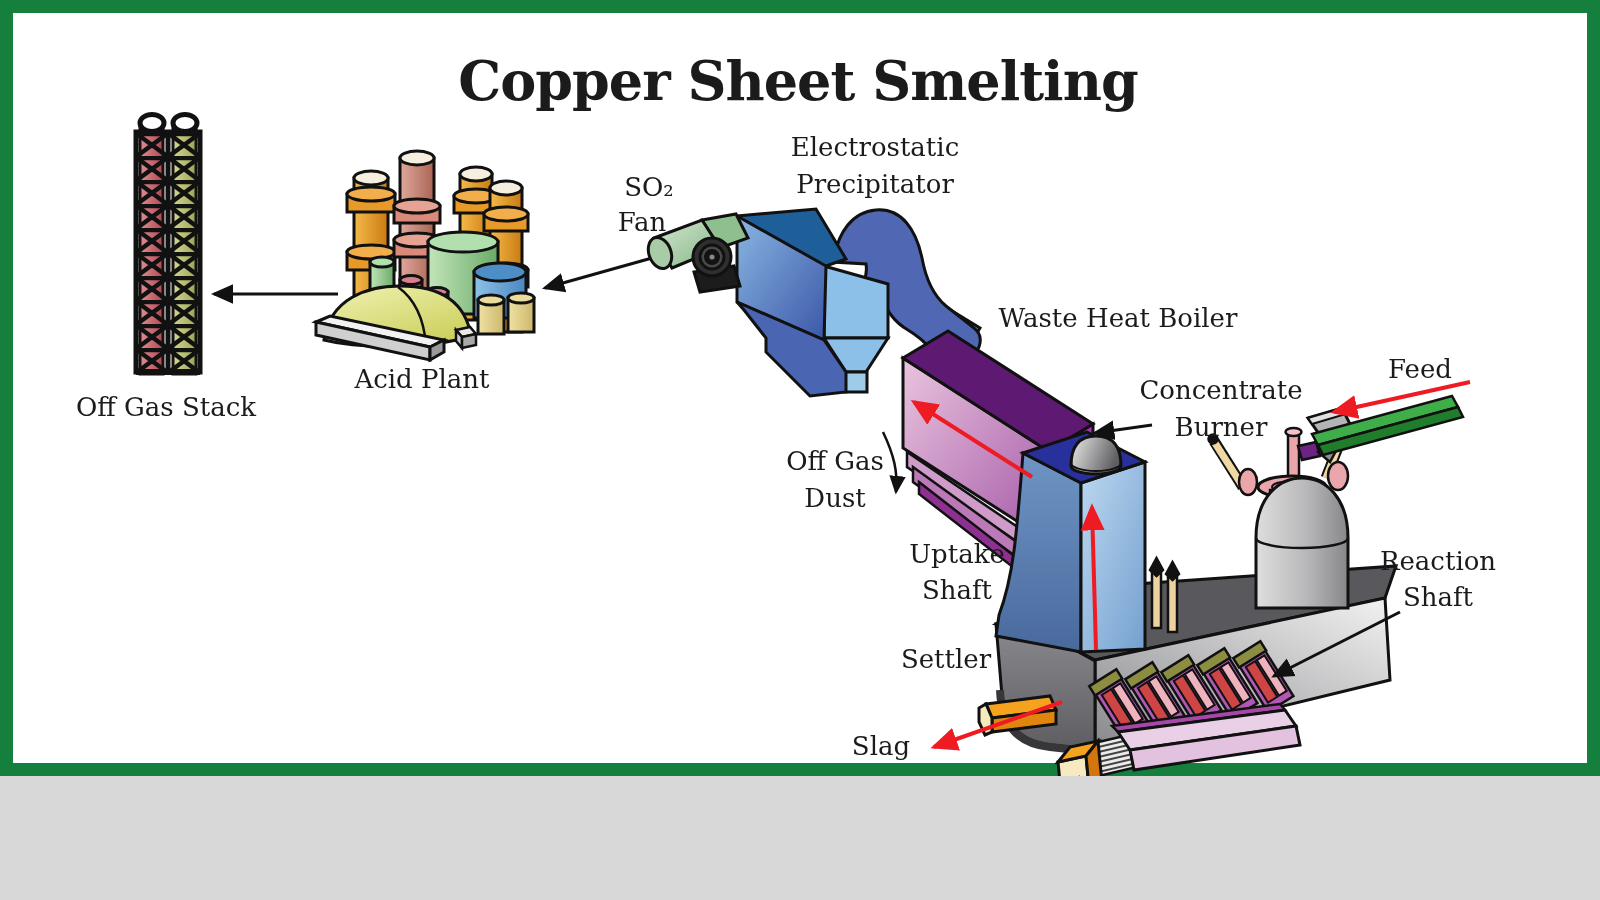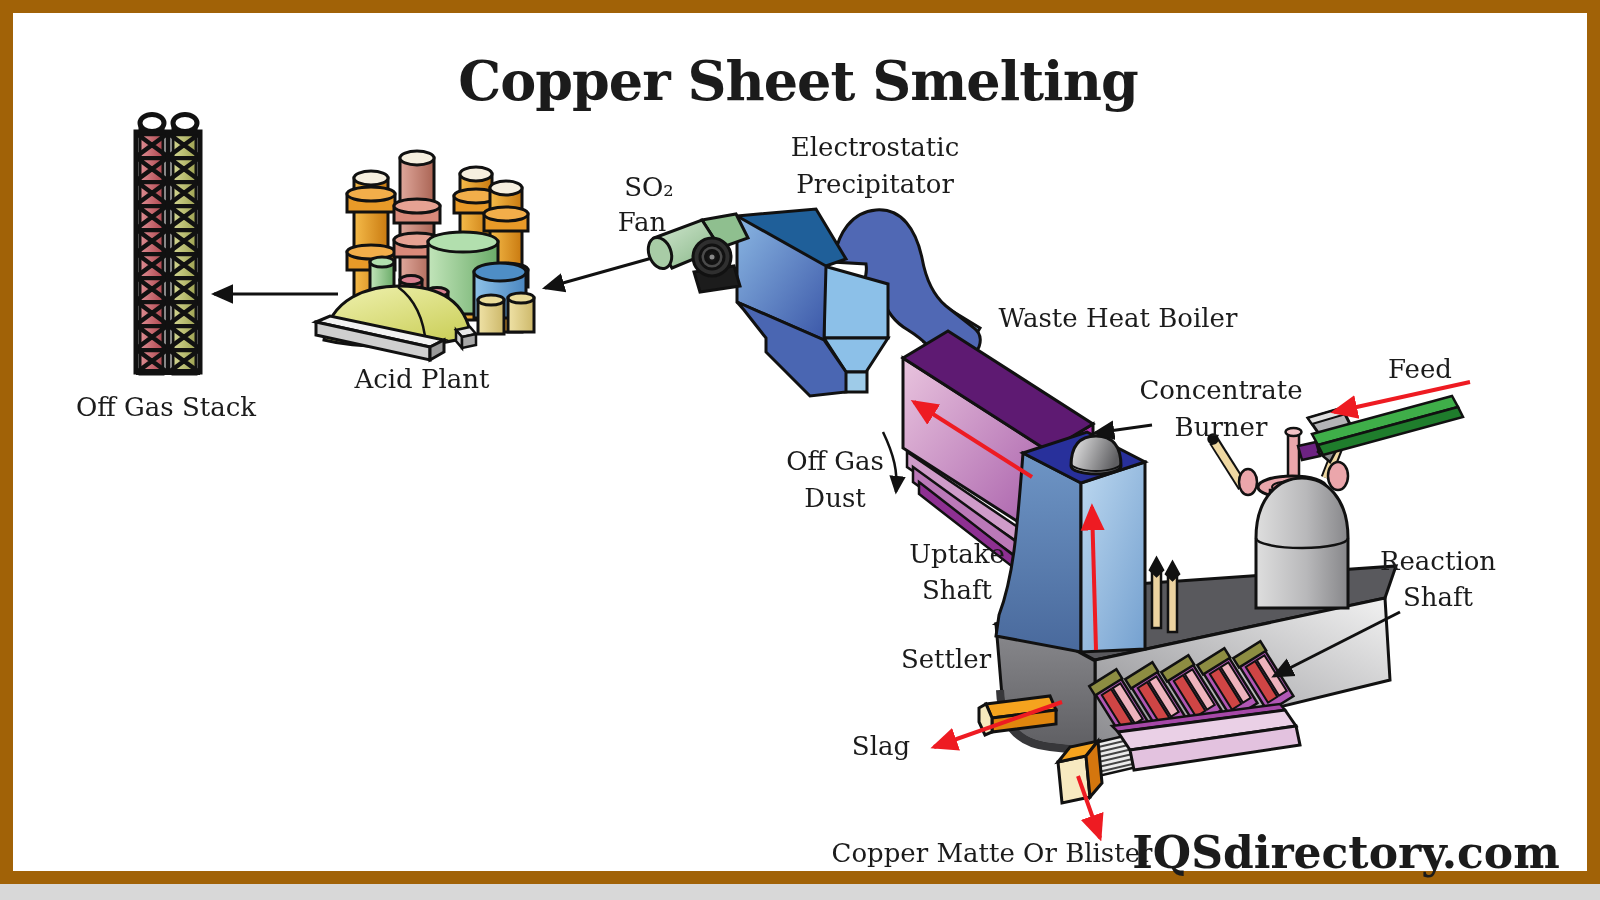--- a/index.html
+++ b/index.html
@@ -1,16 +1,16 @@
 <!DOCTYPE html>
 <html><head>
 <meta charset="utf-8">
 <style>
   html,body{margin:0;padding:0;background:#d8d8d8;}
-  .page{position:relative;width:1600px;height:884px;background:#a16207;overflow:hidden;text-align:center;}
+  .page{position:relative;width:1600px;height:776px;background:#15803d;overflow:hidden;text-align:center;}
   .card{position:absolute;left:13px;top:13px;right:13px;bottom:13px;background:#ffffff;}
   svg.diagram{position:absolute;left:0;top:0;width:1600px;height:900px;}
   svg text{font-family:"DejaVu Serif","Liberation Serif",serif;fill:#1b1b1b;}
   .ttl{font-size:54px;font-weight:bold;letter-spacing:-1px;}
   .lbl{font-size:26px;}
   .wm{font-size:44px;font-weight:600;}
 </style>
 </head>
 <body>
 

